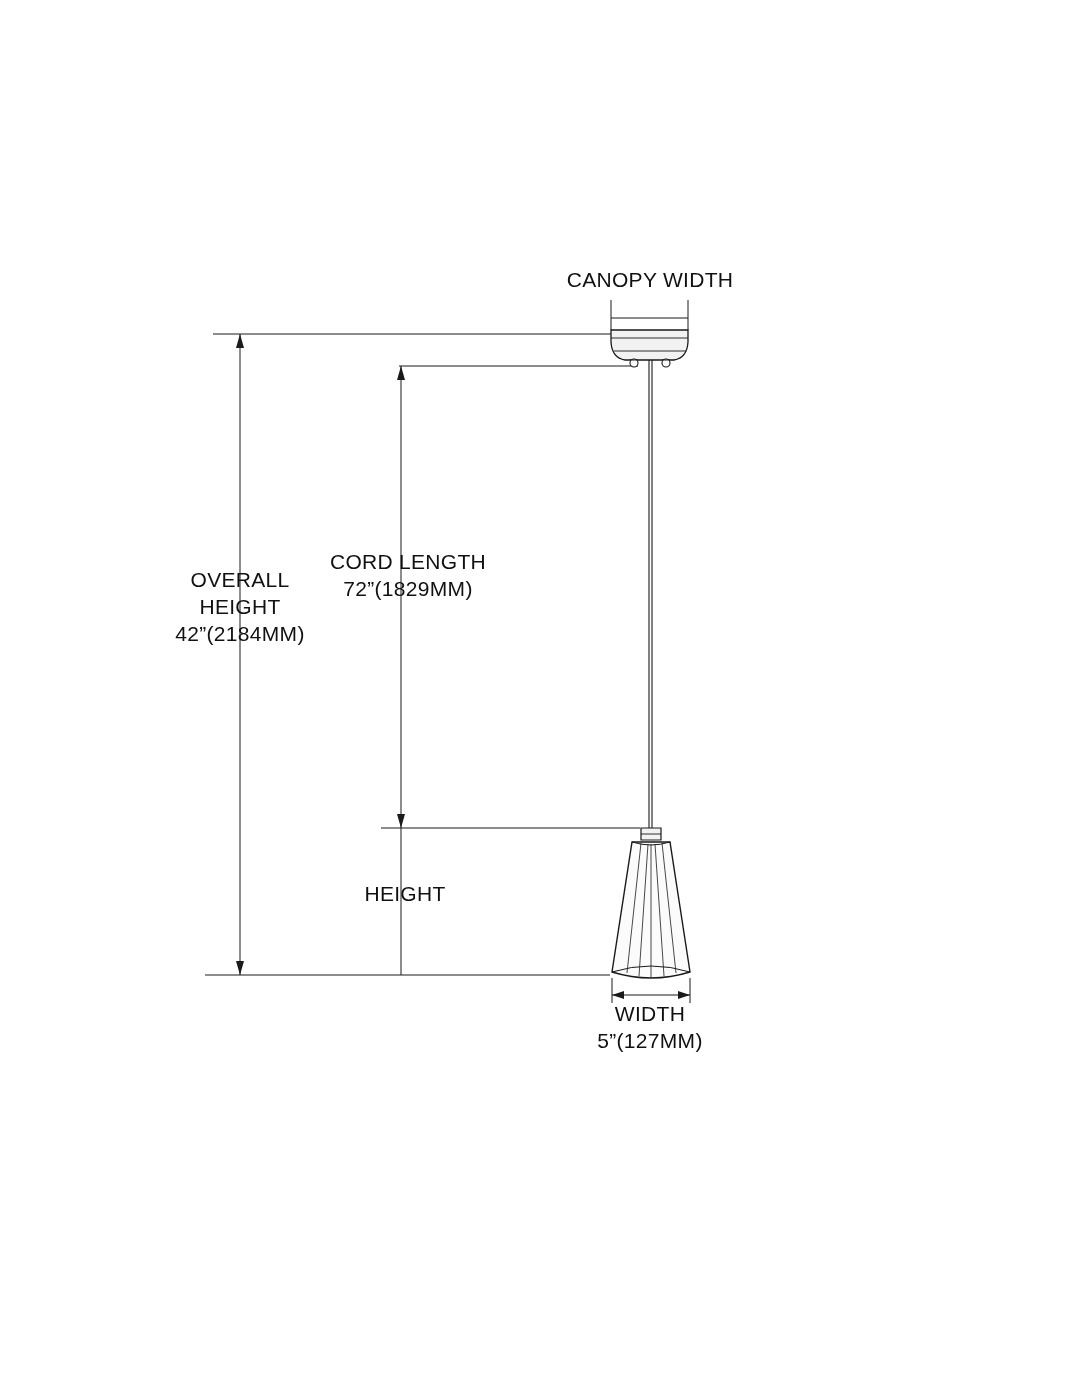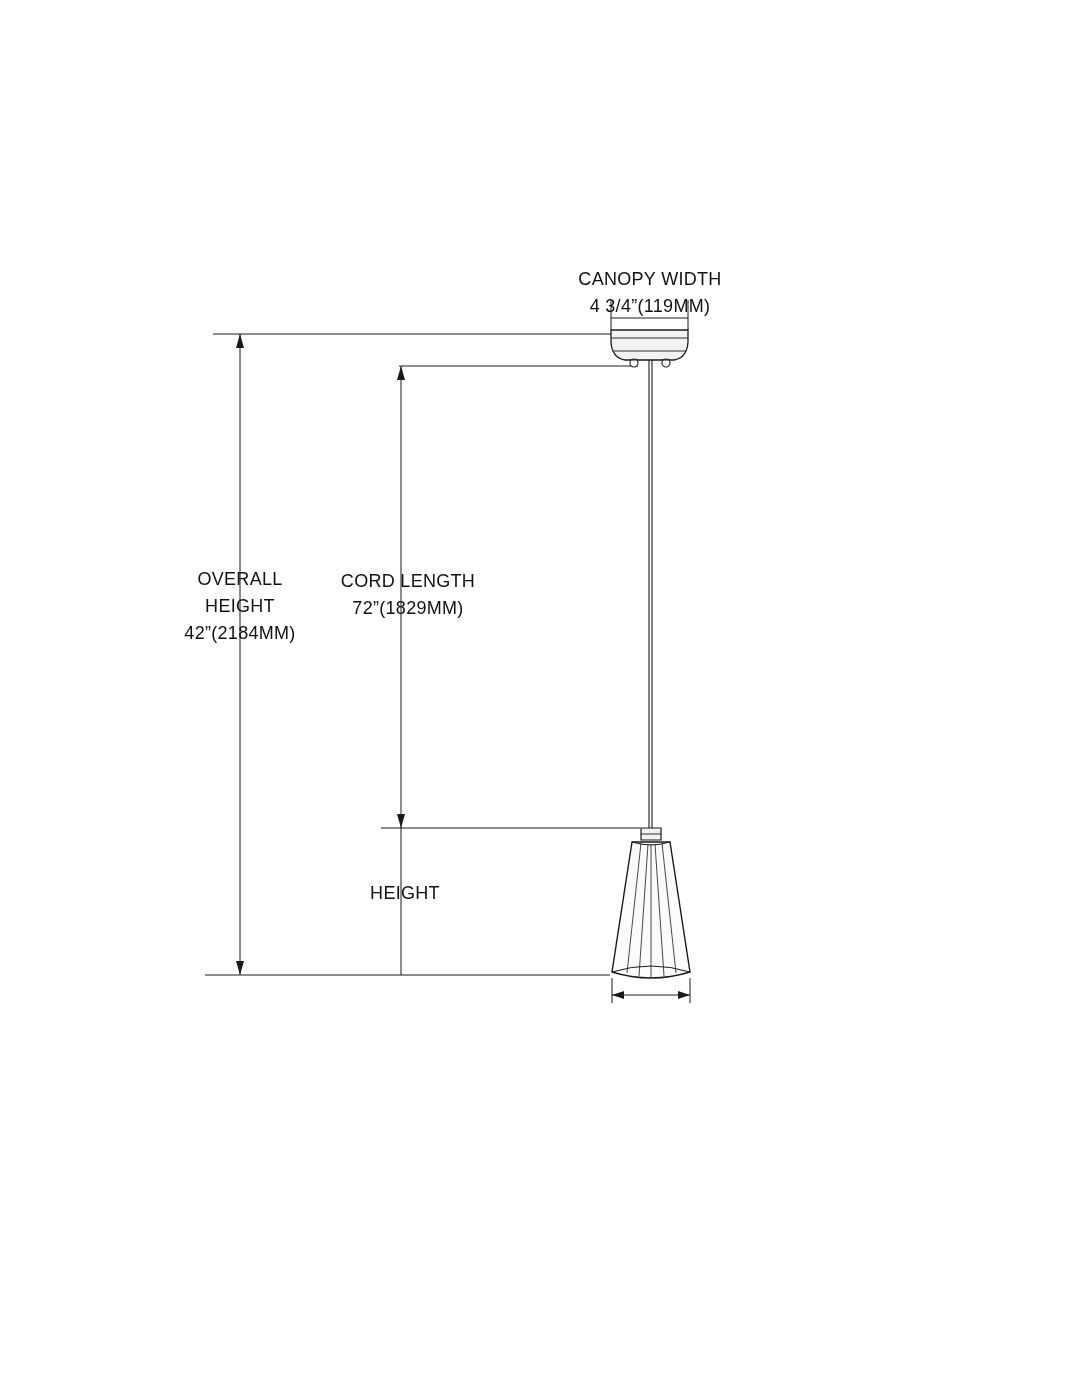--- a/index.html
+++ b/index.html
@@ -17,31 +17,31 @@
   }
   #stage {
     position: absolute;
     left: 0; top: 0;
     width: 1080px;
     height: 1398px;
   }
   .label {
     position: absolute;
     text-align: center;
-    font-size: 18px;
+    font-size: 21px;
     line-height: 27px;
     letter-spacing: 0.3px;
     color: #111111;
     white-space: nowrap;
   }
   .label .l2 { display: block; }
 
   
   #canopy-label { left: 440px; top: 266px; width: 420px; }
-  #cord-label   { left: 228px; top: 548px; width: 360px; margin-top: 20px; }
+  #cord-label   { left: 228px; top: 548px; width: 360px; }
   #overall-label{ left: 80px;  top: 566px; width: 320px; }
   #height-label { left: 240px; top: 880px; width: 330px; }
   #width-label  { left: 480px; top: 1000px; width: 340px; }
 
   svg { display: block; }
 </style>
 </head>
 <body>
 
 <div id="stage">
@@ -112,32 +112,35 @@
         <path d="M655 844 L664 976" stroke-width="0.8"></path>
         <path d="M662 843 L676 973" stroke-width="0.8"></path>
         <path d="M651 844 L651 978" stroke-width="0.8"></path>
       </g>
 
     </g>
   </svg>
 
   <div class="label" id="canopy-label">
     <span>CANOPY WIDTH</span>
-    <span class="l2">4 3/4”(119MM)</span>
   </div>
 
   <div class="label" id="cord-label">
     <span>CORD LENGTH</span>
     <span class="l2">72”(1829MM)</span>
   </div>
 
   <div class="label" id="overall-label">
     <span>OVERALL</span>
     <span class="l2">HEIGHT</span>
     <span class="l2">42”(2184MM)</span>
   </div>
 
   <div class="label" id="height-label">
     <span>HEIGHT</span>
   </div>
 
+  <div class="label" id="width-label">
+    <span>WIDTH</span>
+    <span class="l2">5”(127MM)</span>
+  </div>
 
 </div>
 
 </body></html>

